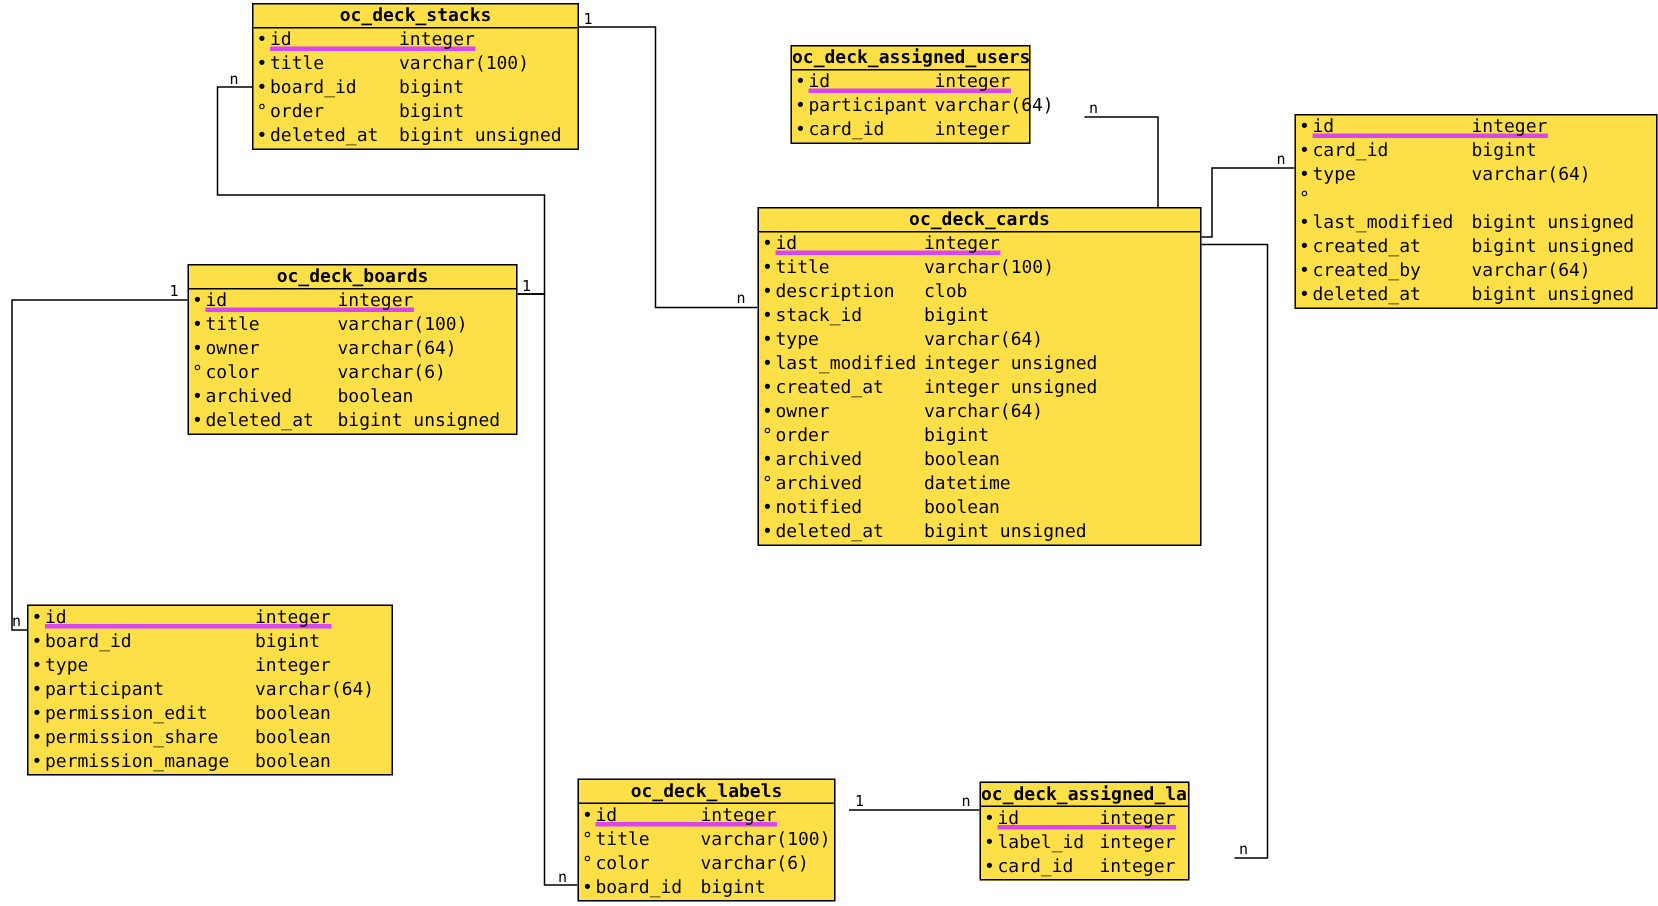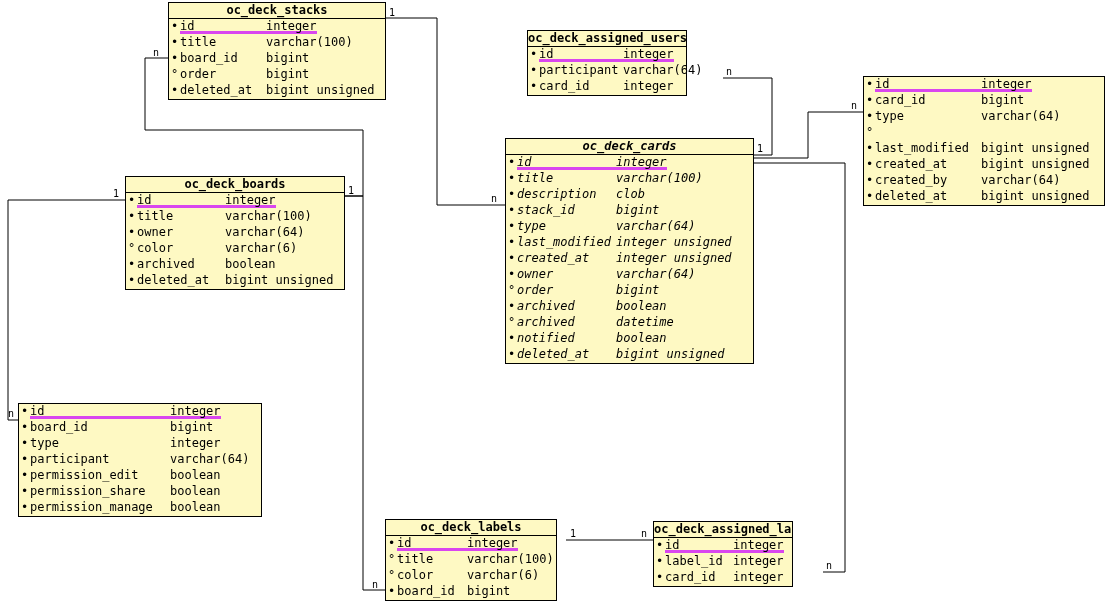--- a/index.html
+++ b/index.html
@@ -4,21 +4,21 @@
 <style>
   * { box-sizing: border-box; }
   html,body { margin:0; padding:0; }
   body {
     width:1105px; height:604px; position:relative; overflow:hidden;
     background:#ffffff; color:#000;
     font-family:"DejaVu Sans Mono", "Liberation Mono", monospace;
   }
   #connectors { position:absolute; left:0; top:0; width:1105px; height:604px; z-index:1; }
   .table {
-    position:absolute; z-index:2; background:#fef9c3;
+    position:absolute; z-index:2; background:#fde047;
     border:1px solid #000; font-size:12px; line-height:15px;
   }
   .ttitle {
     font-weight:bold; text-align:center; border-bottom:1px solid #000;
     height:16px; line-height:15px; white-space:nowrap; overflow:hidden;
   }
   .field { display:flex; height:16px; padding-left:2px; white-space:nowrap; align-items:flex-start; }
   .bullet { width:9px; flex:none; }
   .fwrap { display:inline-flex; height:15px; }
   .field.pk .fwrap { border-bottom:3px solid #d946ef; }
@@ -162,21 +162,21 @@
         </span>
       </div>
       <div class="field">
         <span class="bullet">•</span>
         <span class="fwrap">
           <span class="fname">deleted_at</span>
           <span class="ftype">bigint unsigned</span>
         </span>
       </div>
     </div>
-    <div class="table" style="left: 505px; top: 138px; width: 249px; font-style: italic; --name-w: 99px;">
+    <div class="table" style="left: 505px; top: 138px; width: 296px; --name-w: 99px;">
       <div class="ttitle">oc_deck_cards</div>
       <div class="field pk">
         <span class="bullet">•</span>
         <span class="fwrap">
           <span class="fname">id</span>
           <span class="ftype">integer</span>
         </span>
       </div>
       <div class="field">
         <span class="bullet">•</span>

